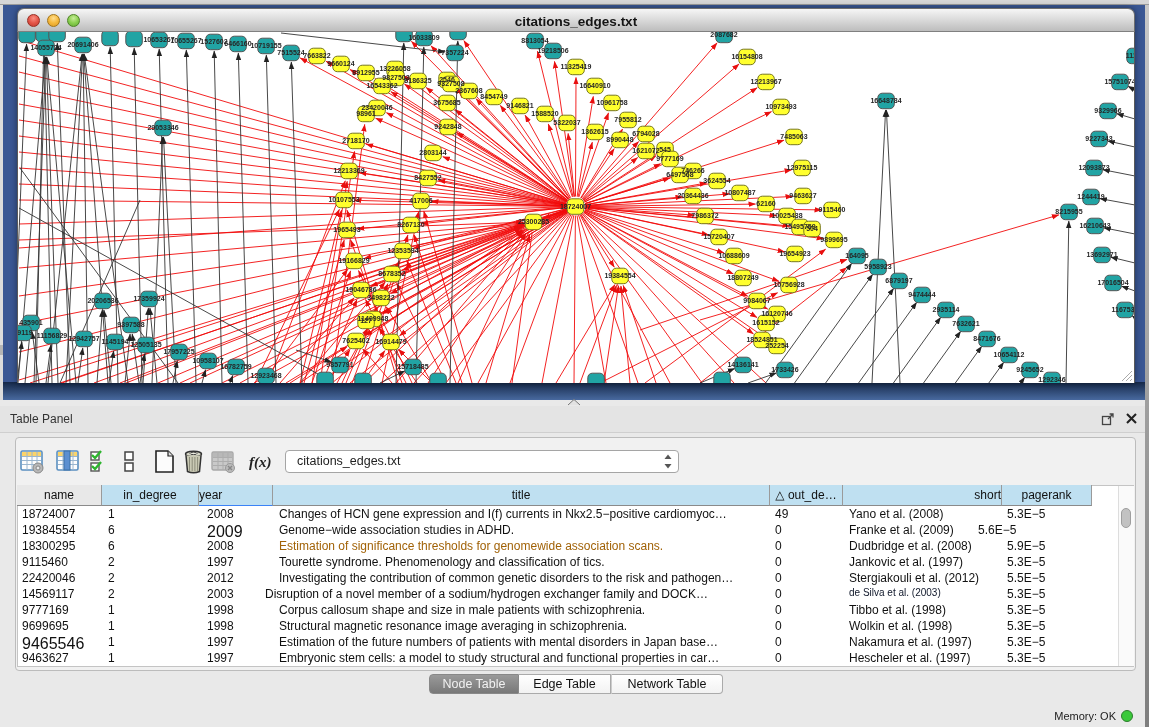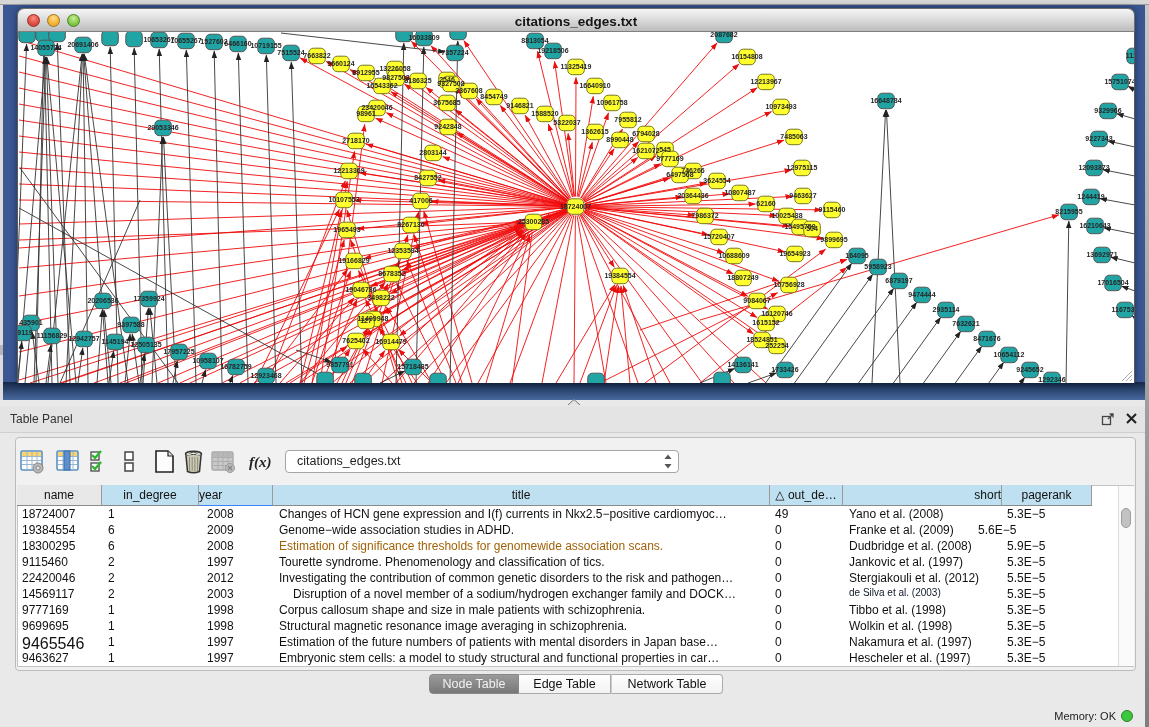--- a/index.html
+++ b/index.html
@@ -668,21 +668,21 @@
 <div style="position:absolute;left:1002px;top:485px;width:89px;height:20px;background:#bfe0f1;border-right:1px solid #9a9a9a;border-bottom:1px solid #8a8a8a;text-align:center;line-height:20px;font-size:12px;color:#111">pagerank</div>
 <div style="position:absolute;left:22px;top:507.0px;font-size:12px;color:#111;white-space:nowrap">18724007</div>
 <div style="position:absolute;left:108px;top:507.0px;font-size:12px;color:#111;white-space:nowrap">1</div>
 <div style="position:absolute;left:207px;top:507.0px;font-size:12px;color:#111;white-space:nowrap">2008</div>
 <div style="position:absolute;left:279px;top:507.0px;font-size:12px;color:#111;white-space:nowrap">Changes of HCN gene expression and I(f) currents in Nkx2.5−positive cardiomyoc…</div>
 <div style="position:absolute;left:775px;top:507.0px;font-size:12px;color:#111;white-space:nowrap">49</div>
 <div style="position:absolute;left:849px;top:507.0px;font-size:12px;color:#111;white-space:nowrap">Yano et al. (2008)</div>
 <div style="position:absolute;left:1007px;top:507.0px;font-size:12px;color:#111;white-space:nowrap">5.3E−5</div>
 <div style="position:absolute;left:22px;top:523.0px;font-size:12px;color:#111;white-space:nowrap">19384554</div>
 <div style="position:absolute;left:108px;top:523.0px;font-size:12px;color:#111;white-space:nowrap">6</div>
-<div style="position:absolute;left:207px;top:523.0px;font-size:12px;color:#111;white-space:nowrap">2009</div>
+<div style="position:absolute;left:207px;top:523.0px;font-size:16px;color:#111;white-space:nowrap">2009</div>
 <div style="position:absolute;left:279px;top:523.0px;font-size:12px;color:#111;white-space:nowrap">Genome−wide association studies in ADHD.</div>
 <div style="position:absolute;left:775px;top:523.0px;font-size:12px;color:#111;white-space:nowrap">0</div>
 <div style="position:absolute;left:849px;top:523.0px;font-size:12px;color:#111;white-space:nowrap">Franke et al. (2009)</div>
 <div style="position:absolute;left:978px;top:523.0px;font-size:12px;color:#111;white-space:nowrap">5.6E−5</div>
 <div style="position:absolute;left:22px;top:539.0px;font-size:12px;color:#111;white-space:nowrap">18300295</div>
 <div style="position:absolute;left:108px;top:539.0px;font-size:12px;color:#111;white-space:nowrap">6</div>
 <div style="position:absolute;left:207px;top:539.0px;font-size:12px;color:#111;white-space:nowrap">2008</div>
 <div style="position:absolute;left:279px;top:539.0px;font-size:12px;color:#a16207;white-space:nowrap">Estimation of significance thresholds for genomewide association scans.</div>
 <div style="position:absolute;left:775px;top:539.0px;font-size:12px;color:#111;white-space:nowrap">0</div>
 <div style="position:absolute;left:849px;top:539.0px;font-size:12px;color:#111;white-space:nowrap">Dudbridge et al. (2008)</div>
@@ -697,21 +697,21 @@
 <div style="position:absolute;left:22px;top:571.0px;font-size:12px;color:#111;white-space:nowrap">22420046</div>
 <div style="position:absolute;left:108px;top:571.0px;font-size:12px;color:#111;white-space:nowrap">2</div>
 <div style="position:absolute;left:207px;top:571.0px;font-size:12px;color:#111;white-space:nowrap">2012</div>
 <div style="position:absolute;left:279px;top:571.0px;font-size:12px;color:#111;white-space:nowrap">Investigating the contribution of common genetic disorders to the risk and pathogen…</div>
 <div style="position:absolute;left:775px;top:571.0px;font-size:12px;color:#111;white-space:nowrap">0</div>
 <div style="position:absolute;left:849px;top:571.0px;font-size:12px;color:#111;white-space:nowrap">Stergiakouli et al. (2012)</div>
 <div style="position:absolute;left:1007px;top:571.0px;font-size:12px;color:#111;white-space:nowrap">5.5E−5</div>
 <div style="position:absolute;left:22px;top:587.0px;font-size:12px;color:#111;white-space:nowrap">14569117</div>
 <div style="position:absolute;left:108px;top:587.0px;font-size:12px;color:#111;white-space:nowrap">2</div>
 <div style="position:absolute;left:207px;top:587.0px;font-size:12px;color:#111;white-space:nowrap">2003</div>
-<div style="position:absolute;left:293px;top:587.0px;font-size:12px;color:#111;white-space:nowrap">Disruption of a novel member of a sodium/hydrogen exchanger family and DOCK…</div>
+<div style="position:absolute;left:265px;top:587.0px;font-size:12px;color:#111;white-space:nowrap">Disruption of a novel member of a sodium/hydrogen exchanger family and DOCK…</div>
 <div style="position:absolute;left:775px;top:587.0px;font-size:12px;color:#111;white-space:nowrap">0</div>
 <div style="position:absolute;left:849px;top:587.0px;font-size:10px;color:#0f172a;white-space:nowrap">de Silva et al. (2003)</div>
 <div style="position:absolute;left:1007px;top:587.0px;font-size:12px;color:#111;white-space:nowrap">5.3E−5</div>
 <div style="position:absolute;left:22px;top:603.0px;font-size:12px;color:#111;white-space:nowrap">9777169</div>
 <div style="position:absolute;left:108px;top:603.0px;font-size:12px;color:#111;white-space:nowrap">1</div>
 <div style="position:absolute;left:207px;top:603.0px;font-size:12px;color:#111;white-space:nowrap">1998</div>
 <div style="position:absolute;left:279px;top:603.0px;font-size:12px;color:#111;white-space:nowrap">Corpus callosum shape and size in male patients with schizophrenia.</div>
 <div style="position:absolute;left:775px;top:603.0px;font-size:12px;color:#111;white-space:nowrap">0</div>
 <div style="position:absolute;left:849px;top:603.0px;font-size:12px;color:#111;white-space:nowrap">Tibbo et al. (1998)</div>
 <div style="position:absolute;left:1007px;top:603.0px;font-size:12px;color:#111;white-space:nowrap">5.3E−5</div>

